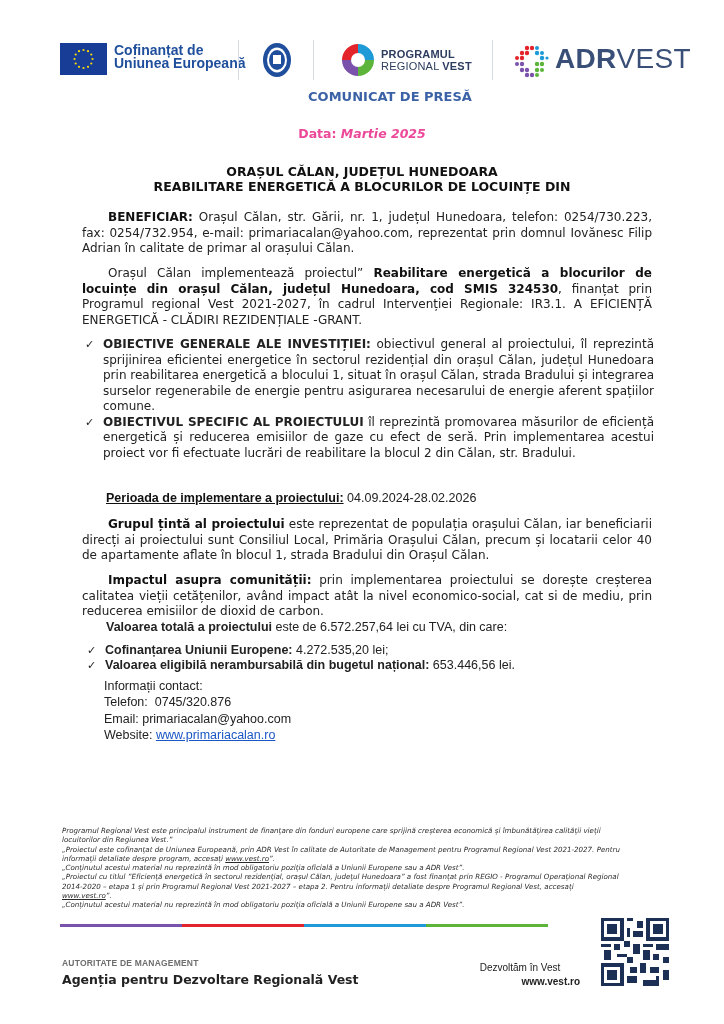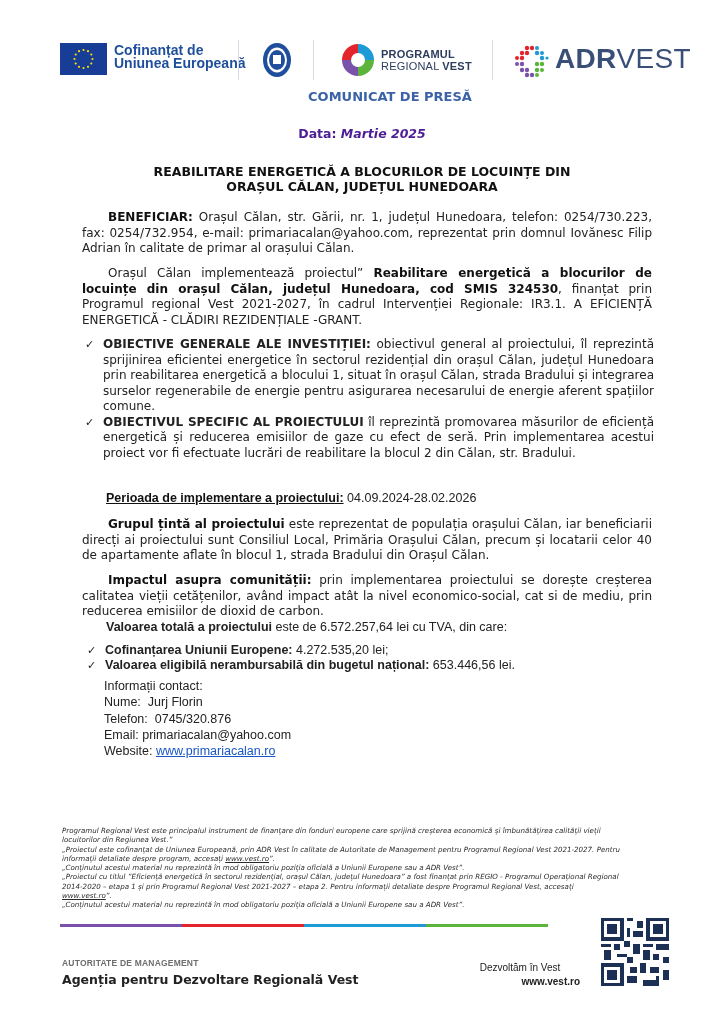--- a/index.html
+++ b/index.html
@@ -13,21 +13,21 @@
   .gov-seal { left: 262px; top: 42px; width: 30px; height: 36px; }
   .prv-logo { left: 341px; top: 43px; width: 34px; height: 34px; }
   .prv-text { left: 381px; top: 48px; font-family: "Liberation Sans", sans-serif; font-weight: bold; font-size: 11px; line-height: 12px; color: #2d3d5e; letter-spacing: 0.2px; }
   .prv-text .light { font-weight: normal; }
   .adr-dots { left: 513px; top: 44px; width: 36px; height: 36px; }
   .adr-text { left: 555px; top: 42px; font-family: "Liberation Sans", sans-serif; font-size: 28px; line-height: 34px; color: #3a4f77; letter-spacing: 0.3px; }
   .adr-text b { font-weight: bold; }
 
   
   .press-title { left: 0; width: 724px; top: 89px; text-align: center; font-weight: bold; font-size: 13px; color: #3b62a6; padding-left: 28px; }
-  .date-line { left: 0; width: 724px; top: 126px; text-align: center; font-weight: bold; font-size: 12.5px; color: #4c1d95; }
+  .date-line { left: 0; width: 724px; top: 126px; text-align: center; font-weight: bold; font-size: 12.5px; color: #ec4899; }
   .date-line i { font-style: italic; }
   .main-title { left: 0; width: 724px; top: 164px; text-align: center; font-weight: bold; font-size: 12.5px; line-height: 15px; color: #111; }
 
   
   .para { left: 82px; width: 570px; font-size: 12px; line-height: 15.5px; color: #222; text-align: justify; }
   .para.indent { text-indent: 26px; }
   .para b { color: #111; }
   .bullets { left: 82px; width: 572px; }
   .bullet { position: relative; padding-left: 21px; font-size: 12px; line-height: 15.5px; color: #222; text-align: justify; margin: 0; }
   .bullet .check { position: absolute; left: 3px; top: 0; font-size: 11px; }
@@ -124,22 +124,22 @@
         <circle cx="19" cy="31" r="2.2" fill="#7b52ab"></circle>
         <circle cx="24" cy="31" r="2" fill="#5cb53a"></circle>
     </g>
   </svg>
 </div>
 <div class="abs adr-text"><b>ADR</b><span>VEST</span></div>
 
 <div class="abs press-title">COMUNICAT DE PRESĂ</div>
 <div class="abs date-line"><span>Data: </span><i>Martie 2025</i></div>
 <div class="abs main-title">
+  <div>ORAȘUL CĂLAN, JUDEȚUL HUNEDOARA</div>
   <div>REABILITARE ENERGETICĂ A BLOCURILOR DE LOCUINȚE DIN</div>
-  <div>ORAȘUL CĂLAN, JUDEȚUL HUNEDOARA</div>
 </div>
 
 <div class="abs para indent" style="top:210px;"><b>BENEFICIAR:</b><span> Orașul Călan, str. Gării, nr. 1, județul Hunedoara, telefon: 0254/730.223, fax: 0254/732.954, e-mail: primariacalan@yahoo.com, reprezentat prin domnul Iovănesc Filip Adrian în calitate de primar al orașului Călan.</span></div>
 
 <div class="abs para indent" style="top:266px;"><span>Orașul Călan implementează proiectul” </span><b>Reabilitare energetică a blocurilor de locuințe din orașul Călan, județul Hunedoara, cod SMIS 324530</b><span>, finanțat prin Programul regional Vest 2021-2027, în cadrul Intervenției Regionale: IR3.1. A EFICIENȚĂ ENERGETICĂ - CLĂDIRI REZIDENȚIALE -GRANT.</span></div>
 
 <div class="abs bullets" style="top:337px;">
   <p class="bullet"><span class="check">✓</span><b>OBIECTIVE GENERALE ALE INVESTIȚIEI:</b><span> obiectivul general al proiectului, îl reprezintă sprijinirea eficientei energetice în sectorul rezidențial din orașul Călan, județul Hunedoara prin reabilitarea energetică a blocului 1, situat în orașul Călan, strada Bradului și integrarea surselor regenerabile de energie pentru asigurarea necesarului de energie aferent spațiilor comune.</span></p>
   <p class="bullet"><span class="check">✓</span><b>OBIECTIVUL SPECIFIC AL PROIECTULUI</b><span> îl reprezintă promovarea măsurilor de eficiență energetică și reducerea emisiilor de gaze cu efect de seră. Prin implementarea acestui proiect vor fi efectuate lucrări de reabilitare la blocul 2 din Călan, str. Bradului.</span></p>
 </div>
@@ -152,21 +152,20 @@
 
 <div class="abs arial-block" style="left:106px;top:620px;"><b>Valoarea totală a proiectului</b><span> este de 6.572.257,64 lei cu TVA, din care:</span></div>
 
 <div class="abs money-bullets" style="top:643px;">
   <p class="bullet"><span class="check">✓</span><b>Cofinanțarea Uniunii Europene:</b><span> 4.272.535,20 lei;</span></p>
   <p class="bullet"><span class="check">✓</span><b>Valoarea eligibilă nerambursabilă din bugetul național:</b><span> 653.446,56 lei.</span></p>
 </div>
 
 <div class="abs contact">
   <div>Informații contact:</div>
-  <div><span style="white-space:pre">Nume:  </span><span>Jurj Florin</span></div>
   <div><span style="white-space:pre">Telefon:  </span><span>0745/320.876</span></div>
   <div><span>Email: </span><span>primariacalan@yahoo.com</span></div>
   <div><span>Website: </span><a href="#">www.primariacalan.ro</a></div>
 </div>
 
 <div class="abs disclaimer">
   <div>Programul Regional Vest este principalul instrument de finanțare din fonduri europene care sprijină creșterea economică și îmbunătățirea calității vieții locuitorilor din Regiunea Vest.”</div>
   <div><span>„Proiectul este cofinanțat de Uniunea Europeană, prin ADR Vest în calitate de Autoritate de Management pentru Programul Regional Vest 2021-2027. Pentru informații detaliate despre program, accesați </span><span class="u">www.vest.ro</span><span>”.</span></div>
   <div>„Conținutul acestui material nu reprezintă în mod obligatoriu poziția oficială a Uniunii Europene sau a ADR Vest”.</div>
   <div><span>„Proiectul cu titlul ”Eficiență energetică în sectorul rezidențial, orașul Călan, județul Hunedoara” a fost finanțat prin REGIO - Programul Operațional Regional 2014-2020 – etapa 1 și prin Programul Regional Vest 2021-2027 – etapa 2. Pentru informații detaliate despre Programul Regional Vest, accesați </span><span class="u">www.vest.ro</span><span>”.</span></div>

